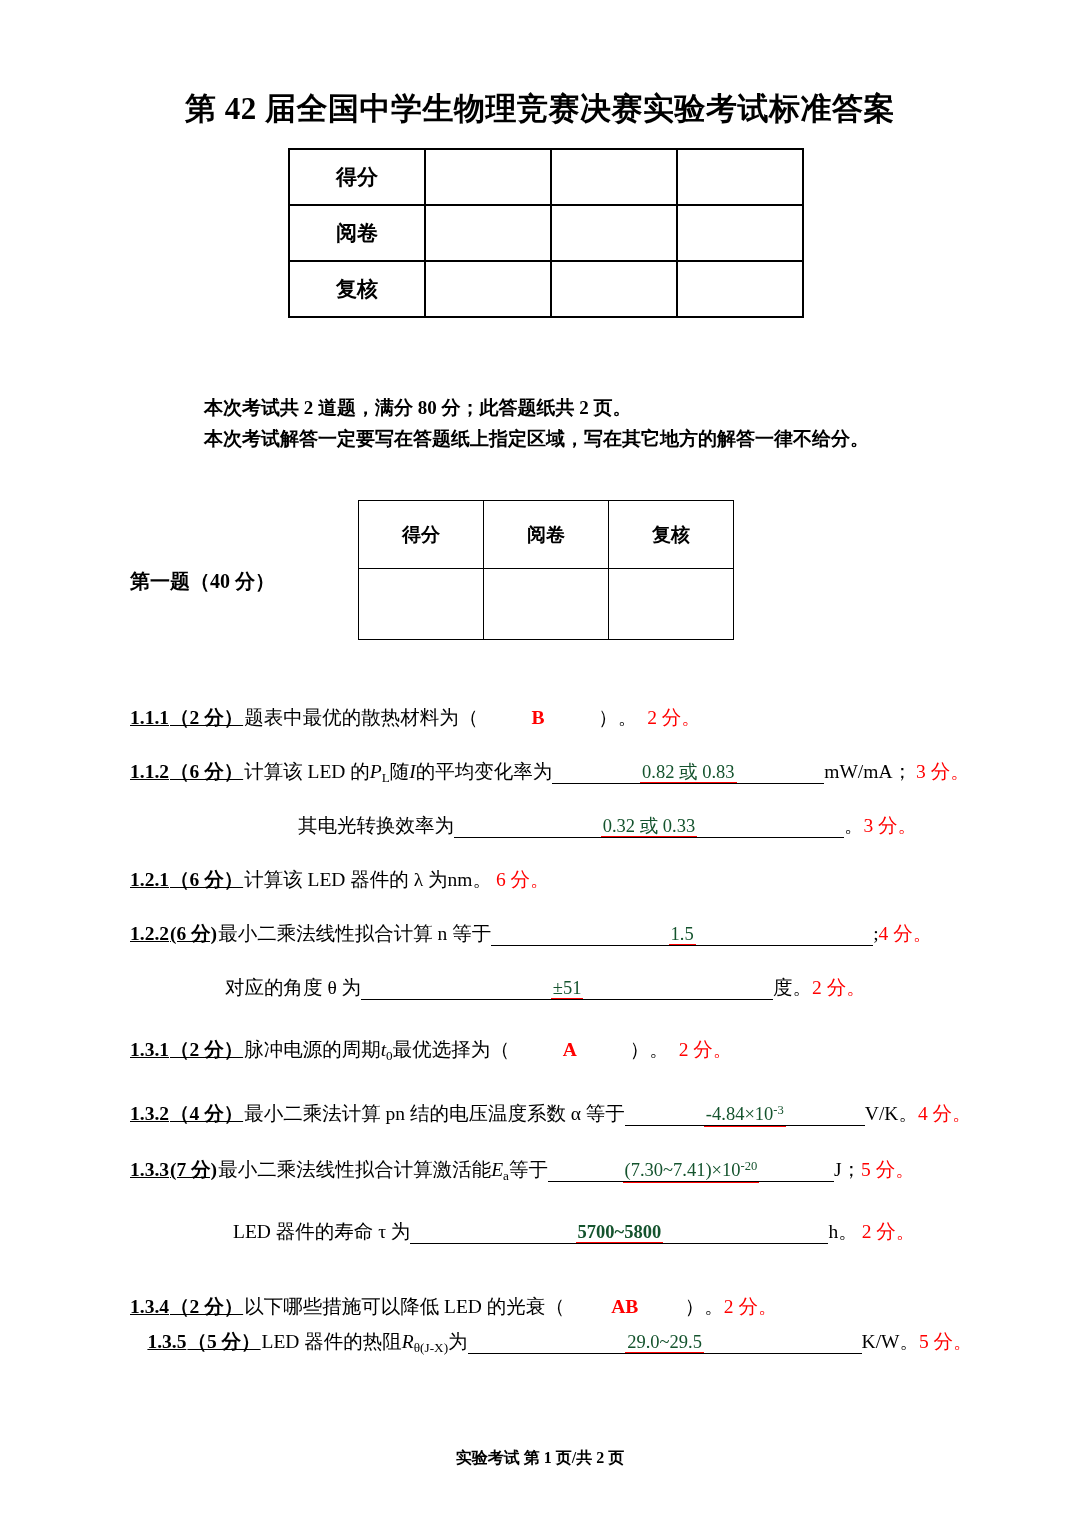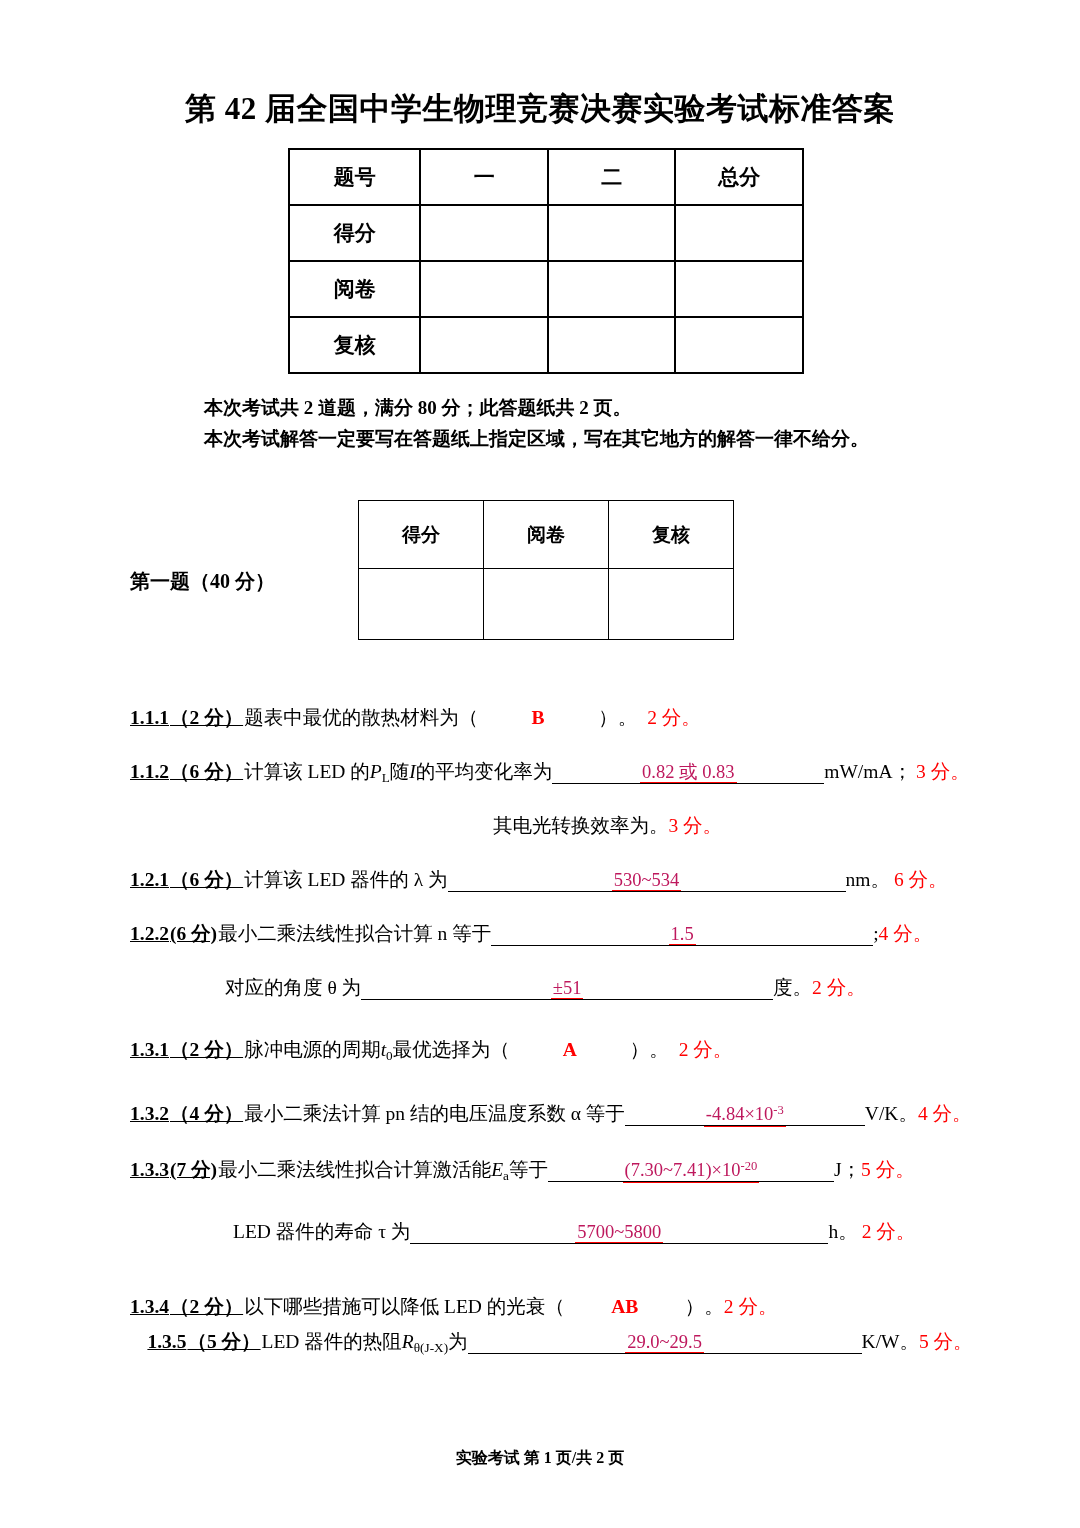--- a/index.html
+++ b/index.html
@@ -135,21 +135,21 @@
     text-align: center;
     position: relative;
     vertical-align: baseline;
     color: #FF0000;
     font-size: 18.5px;
     line-height: 22px;
     height: 22px;
     overflow: visible;
   }
   .blank .ansval {
-    color: #be185d;
+    color: #14532d;
     border-bottom: 1.6px solid #FF0000;
     padding: 0 2px;
     display: inline-block;
     line-height: 20px;
   }
 
   
   .paren-ans {
     color: #FF0000;
     font-weight: bold;
@@ -181,26 +181,20 @@
 </style>
 </head>
 <body>
 
 <div class="page">
 
   <div class="doc-title">第 42 届全国中学生物理竞赛决赛实验考试标准答案</div>
 
   <table class="score-table-top">
     <tbody>
-        <tr>
-      <td class="c-label">题号</td>
-      <td class="c-1">一</td>
-      <td class="c-2">二</td>
-      <td class="c-3">总分</td>
-    </tr>
     <tr>
       <td class="c-label">得分</td>
       <td></td>
       <td></td>
       <td></td>
     </tr>
     <tr>
       <td class="c-label">阅卷</td>
       <td></td>
       <td></td>
@@ -257,29 +251,29 @@
       <span class="stem"> 随 </span>
       <span class="stem"><i class="var">I</i></span>
       <span class="stem"> 的平均变化率为</span>
       <span class="blank" style="width:272px;"><span class="ansval">0.82 或 0.83</span></span>
       <span class="unit">mW/mA；</span>
       <span class="red" style="margin-left:4px;">3 分。</span>
     </div>
 
     <div class="ans-row indented" style="top:132px;justify-content:center;">
       <span class="stem">其电光转换效率为</span>
+      <span class="blank" style="width:390px;"><span class="ansval">0.32 或 0.33</span></span>
       <span class="unit">。</span>
       <span class="red">3 分。</span>
     </div>
 
     <div class="ans-row" style="top:186px;">
       <span class="qnum">1.2.1</span>
       <span class="qnum">（6 分）</span>
       <span class="stem">计算该 LED 器件的 λ 为</span>
-      <span class="blank" style="width:398px;"><span class="ansval">530~534</span></span>
       <span class="unit">nm。</span>
       <span class="red" style="margin-left:4px;">6 分。</span>
     </div>
 
     <div class="ans-row" style="top:240px;">
       <span class="qnum">1.2.2</span>
       <span class="qnum">(6 分)</span>
       <span class="stem">最小二乘法线性拟合计算 n 等于</span>
       <span class="blank" style="width:382px;"><span class="ansval">1.5</span></span>
       <span class="unit">;</span>
@@ -319,21 +313,21 @@
       <span class="stem">最小二乘法线性拟合计算激活能 </span>
       <span class="stem"><i class="var">E</i><sub>a</sub></span>
       <span class="stem"> 等于</span>
       <span class="blank" style="width:286px;"><span class="ansval"><span>(7.30~7.41)×10</span><sup>-20</sup></span></span>
       <span class="unit">J；</span>
       <span class="red">5 分。</span>
     </div>
 
     <div class="ans-row indented" style="top:538px;margin-left:8px;">
       <span class="stem">LED 器件的寿命 τ 为</span>
-      <span class="blank" style="width:418px;"><span class="ansval">5700~5800</span></span>
+      <span class="blank" style="width:418px;font-weight:bold;"><span class="ansval">5700~5800</span></span>
       <span class="unit">h。</span>
       <span class="red" style="margin-left:4px;">2 分。</span>
     </div>
 
     <div class="ans-row" style="top:592px;">
       <span class="qnum">1.3.4</span>
       <span class="qnum">（2 分）</span>
       <span class="stem">以下哪些措施可以降低 LED 的光衰（</span>
       <span class="paren-ans" style="width:120px;margin-top:24px;">AB</span>
       <span class="stem">）。</span>

